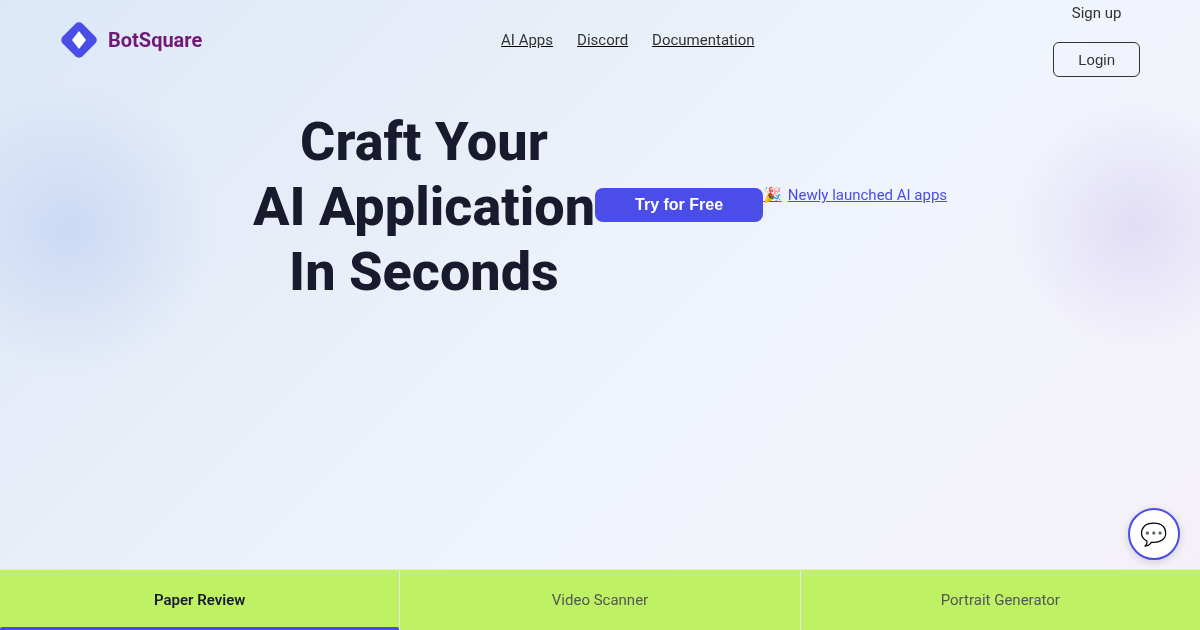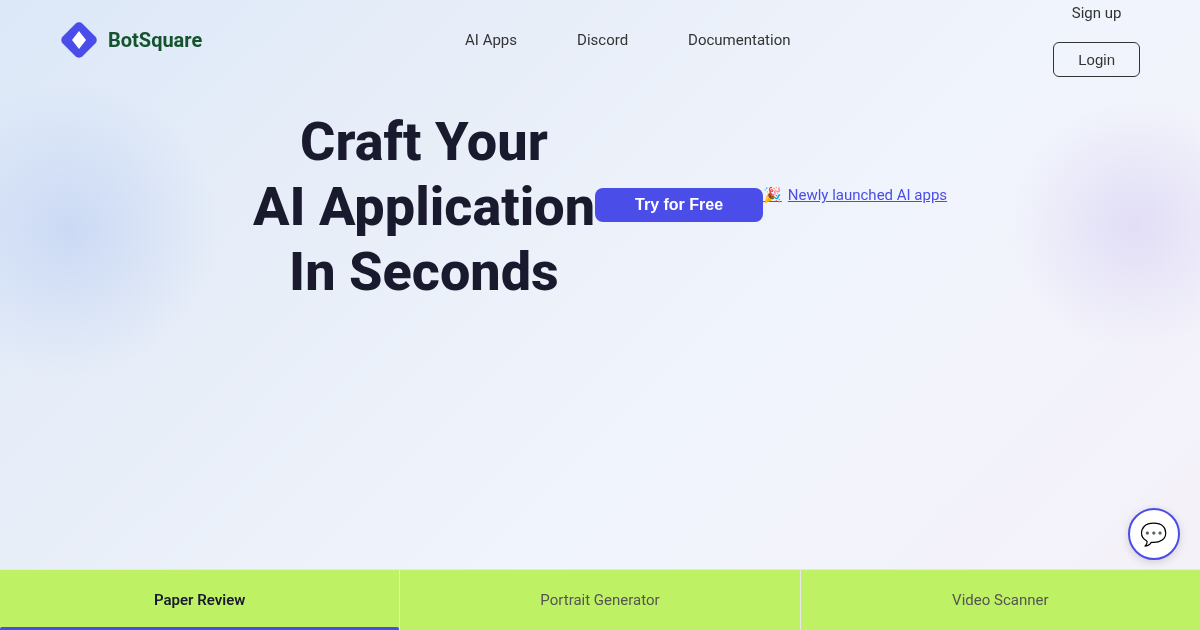--- a/index.html
+++ b/index.html
@@ -36,26 +36,27 @@
     }
 
     .logo-icon {
       width: 38px;
       height: 38px;
     }
 
     .logo-text {
       font-size: 20px;
       font-weight: 700;
-      color: #14532d;
+      color: #701a75;
     }
 
     .nav-center {
       display: flex;
-      gap: 60px;
+      gap: 24px;
+      text-decoration: underline;
     }
 
     .nav-link {
       font-size: 15px;
       color: #333;
       text-decoration: none;
       cursor: pointer;
     }
 
     .nav-right {
@@ -270,23 +271,23 @@
     <span>Newly launched AI apps</span>
   </div>
 </section>
 
 <div class="tabs-section">
   <div class="tabs-row">
     <div class="tab-item active">
       <span>Paper Review</span>
     </div>
     <div class="tab-item">
-      <span>Portrait Generator</span>
+      <span>Video Scanner</span>
     </div>
     <div class="tab-item">
-      <span>Video Scanner</span>
+      <span>Portrait Generator</span>
     </div>
   </div>
 </div>
 
 <div class="chat-bubble">
   <span>💬</span>
 </div>
 
 </body></html>

